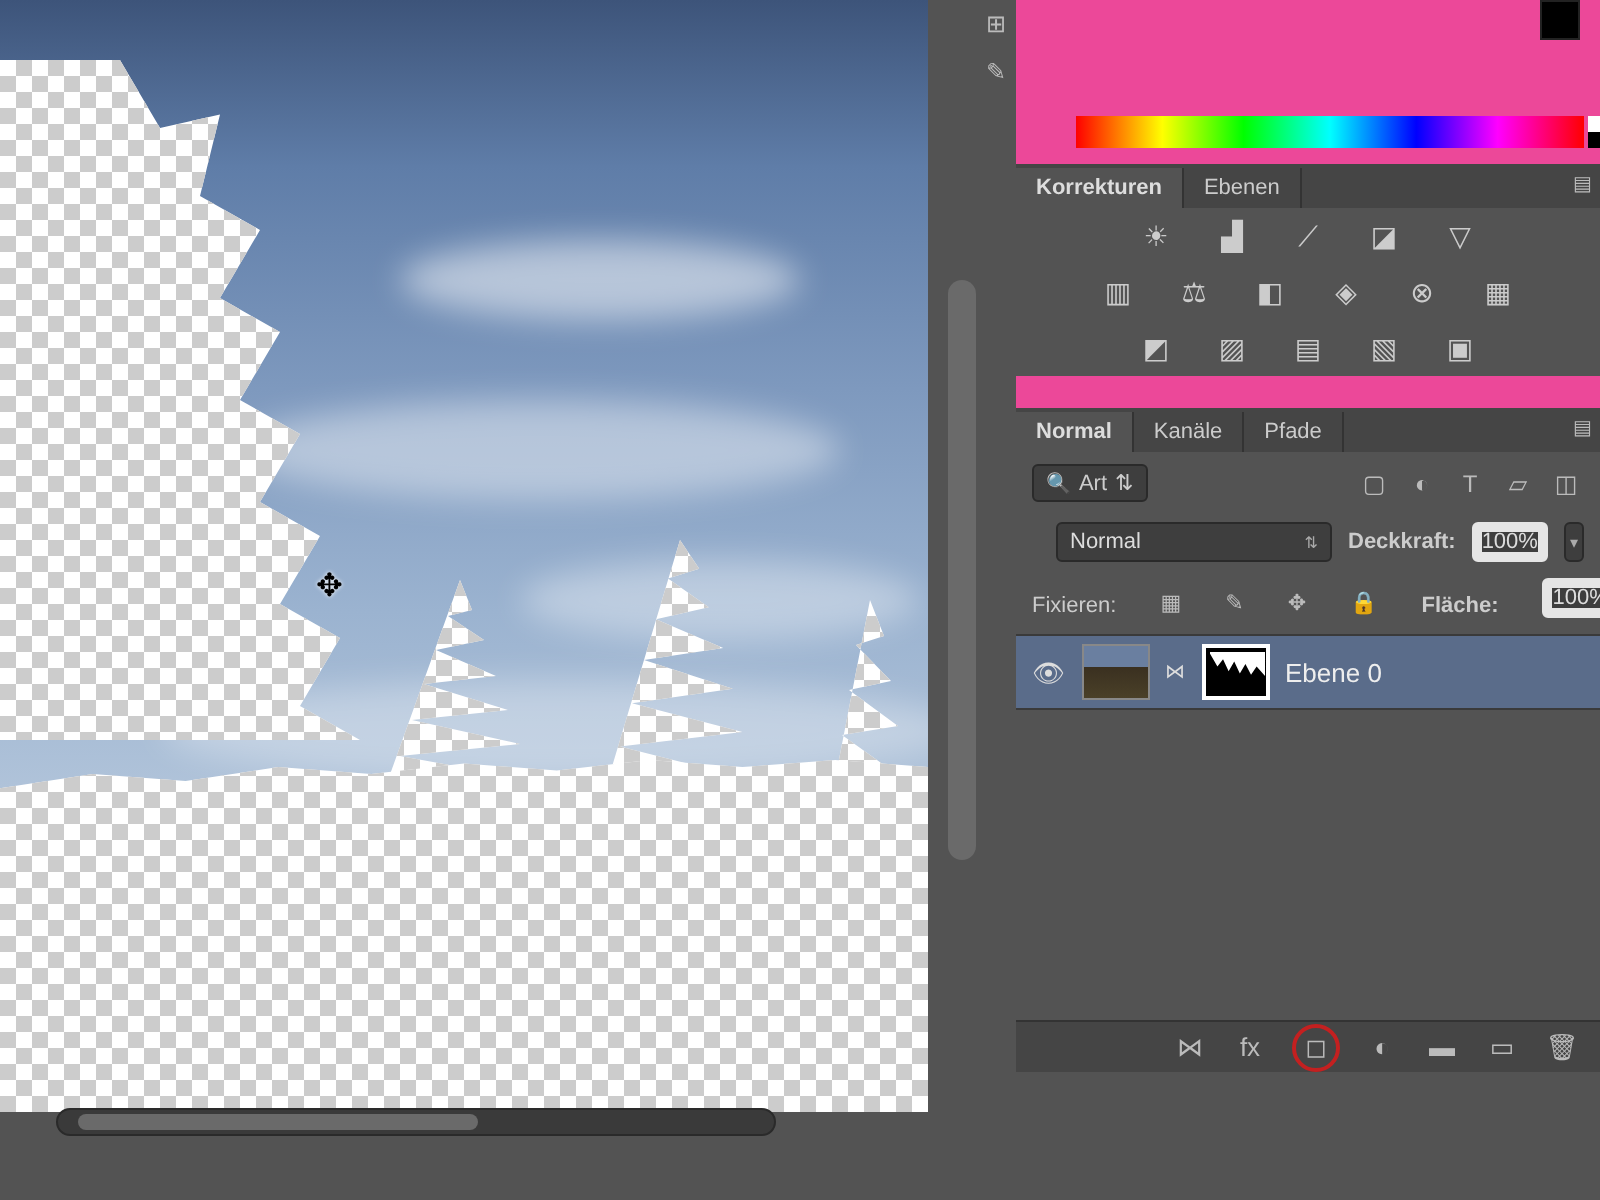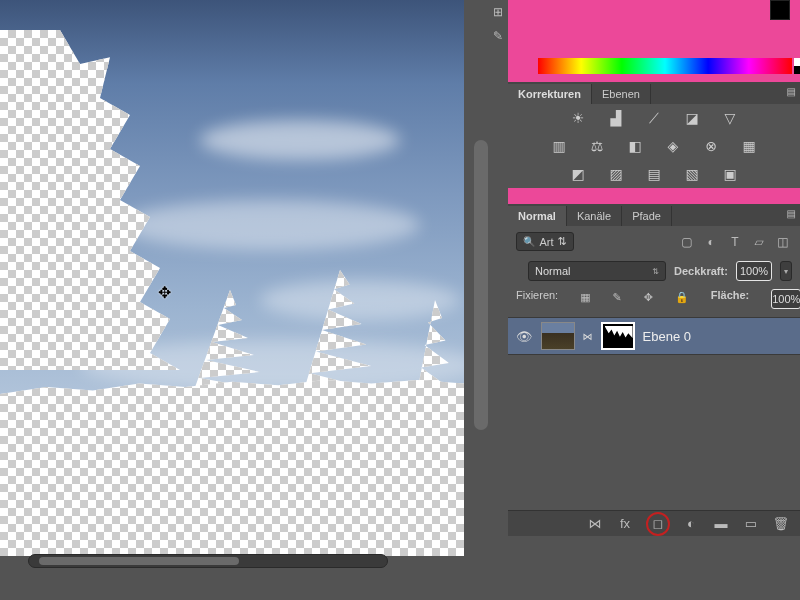--- a/index.html
+++ b/index.html
@@ -98,24 +98,24 @@
 .layers-section { position:absolute; left:0; top:204px; width:292px; height:370px; }
 .layers-toolbar { display:flex; align-items:center; gap:6px; padding:6px 8px; background:#535353; }
 .filter { display:flex; align-items:center; background:#3e3e3e; border:1px solid #2a2a2a; border-radius:3px; padding:2px 6px; gap:4px; }
 .filter .mag { font-size:10px; color:#aaa; }
 .tiny-ic { width:18px; height:16px; display:flex; align-items:center; justify-content:center; color:#bbb; font-size:12px; }
 
 .row2 { display:flex; align-items:center; padding:4px 8px; gap:8px; }
 .select { flex:0 0 138px; height:20px; background:#3e3e3e; border:1px solid #2a2a2a; border-radius:3px; padding:0 6px; display:flex; align-items:center; justify-content:space-between; color:#ddd;margin-left:12px; }
 .select .arr { font-size:8px; color:#aaa; }
 .lbl { color:#ccc; margin-left:auto;font-weight:bold; }
-.pct { width:44px; height:20px; background:#3e3e3e; border:1px solid #e5e5e5; border-radius:3px; display:flex; align-items:center; justify-content:center; color:#ddd; }
+.pct { width:44px; height:20px; background:#3e3e3e; border:5px solid #e5e5e5; border-radius:3px; display:flex; align-items:center; justify-content:center; color:#ddd; }
 .pct-arr { width:14px; height:20px; background:#3e3e3e; border:1px solid #2a2a2a; border-radius:3px; display:flex; align-items:center; justify-content:center; color:#aaa; font-size:8px; }
 
-.lock-row { display:flex; align-items:flex-start; padding:4px 8px; gap:22px; }
+.lock-row { display:flex; align-items:flex-end; padding:4px 8px; gap:22px; }
 .lock-ic { width:16px; height:16px; display:flex; align-items:center; justify-content:center; color:#bbb; font-size:11px; }
 
 .layer-list { margin-top:4px; }
 .layer-row { display:flex; align-items:center; height:38px; background:#5a6c8a; padding:0 8px; gap:8px; border-top:1px solid #3a3a3a; border-bottom:1px solid #3a3a3a; }
 .eye { color:#ddd; font-size:13px; }
 .thumb { width:34px; height:28px; border:1px solid #888; position:relative; overflow:hidden; }
 .thumb-img { position:absolute; inset:0; background:linear-gradient(180deg,#6a7fa0 40%,#3a3020 40%,#4a4028 100%); }
 .thumb-mask { width:34px; height:28px; border:2px solid #fff; background:#000; position:relative; overflow:hidden; }
 .thumb-mask::before { content:""; position:absolute; left:2px; top:2px; width:28px; height:12px; background:#fff; clip-path: polygon(0 100%,15% 40%,25% 70%,35% 20%,45% 60%,55% 10%,65% 50%,75% 5%,85% 40%,100% 0,100% 100%); transform: scaleY(-1); }
 .layer-name { color:#eee; font-size:13px; }

